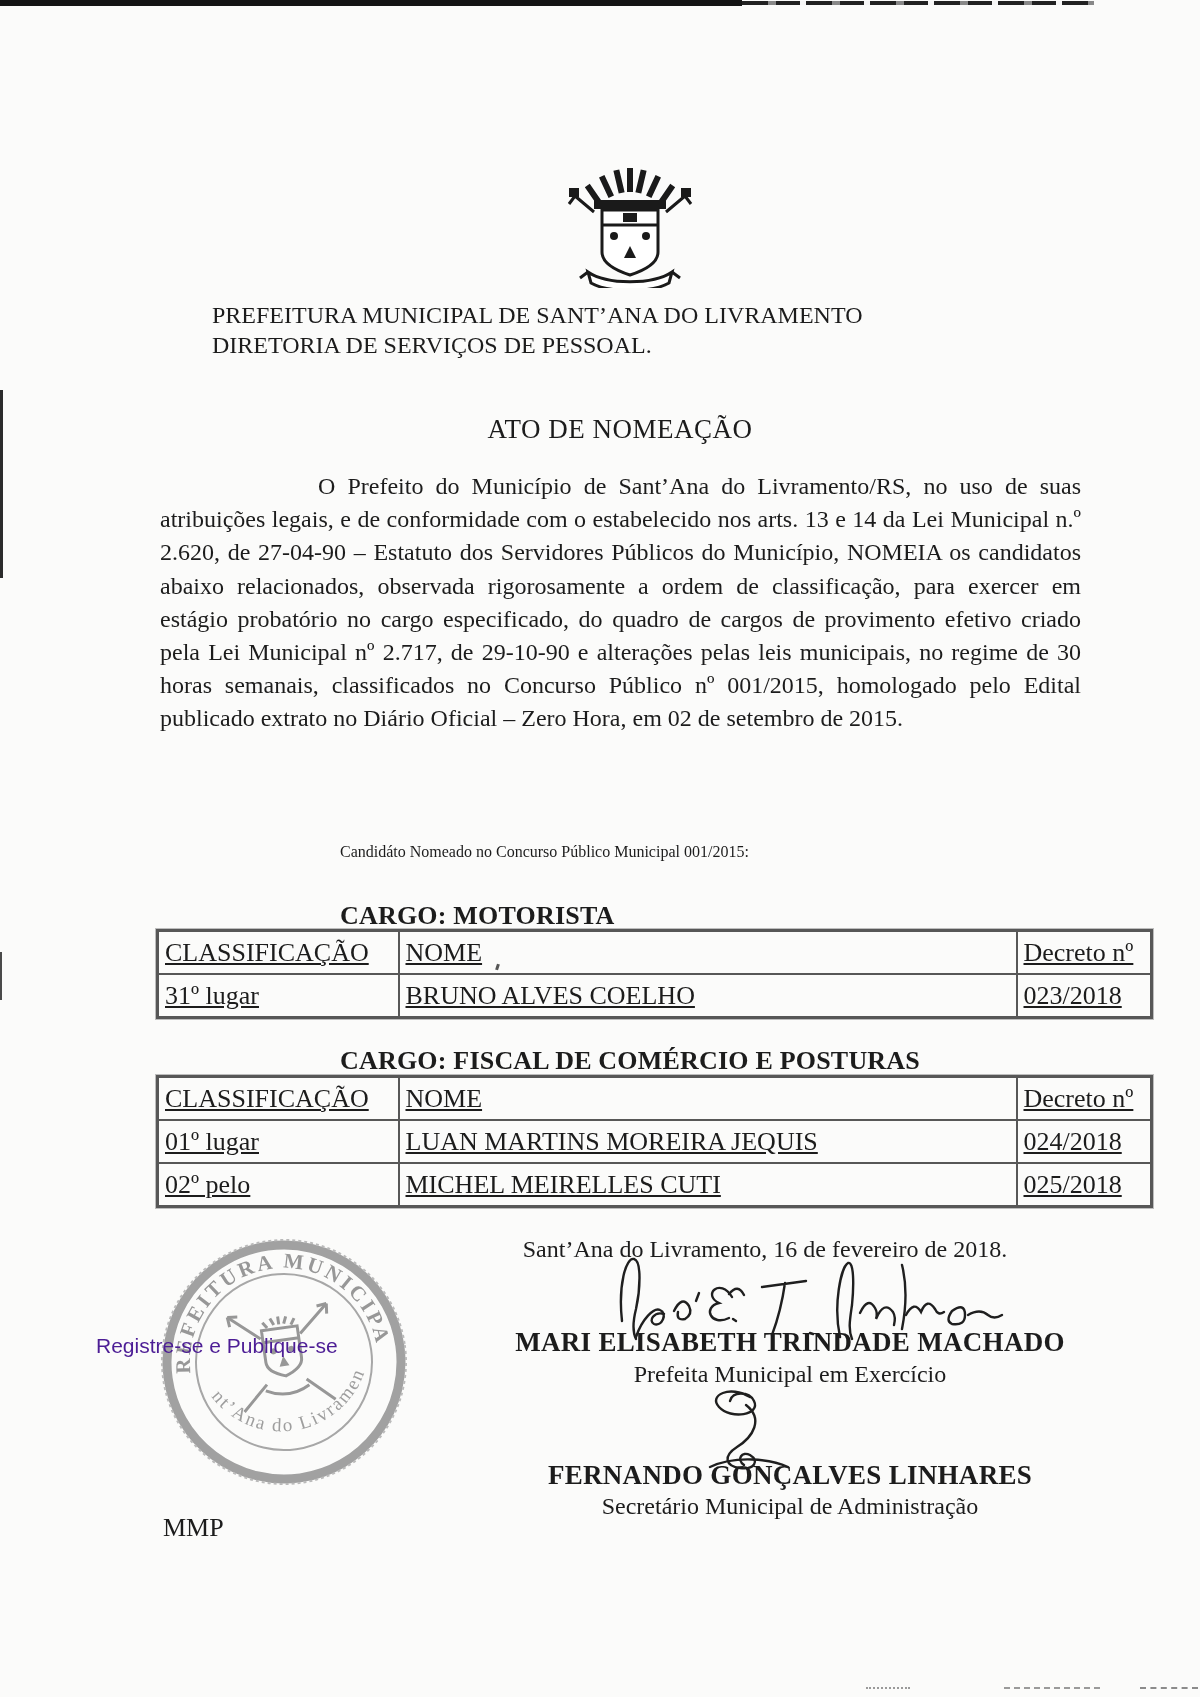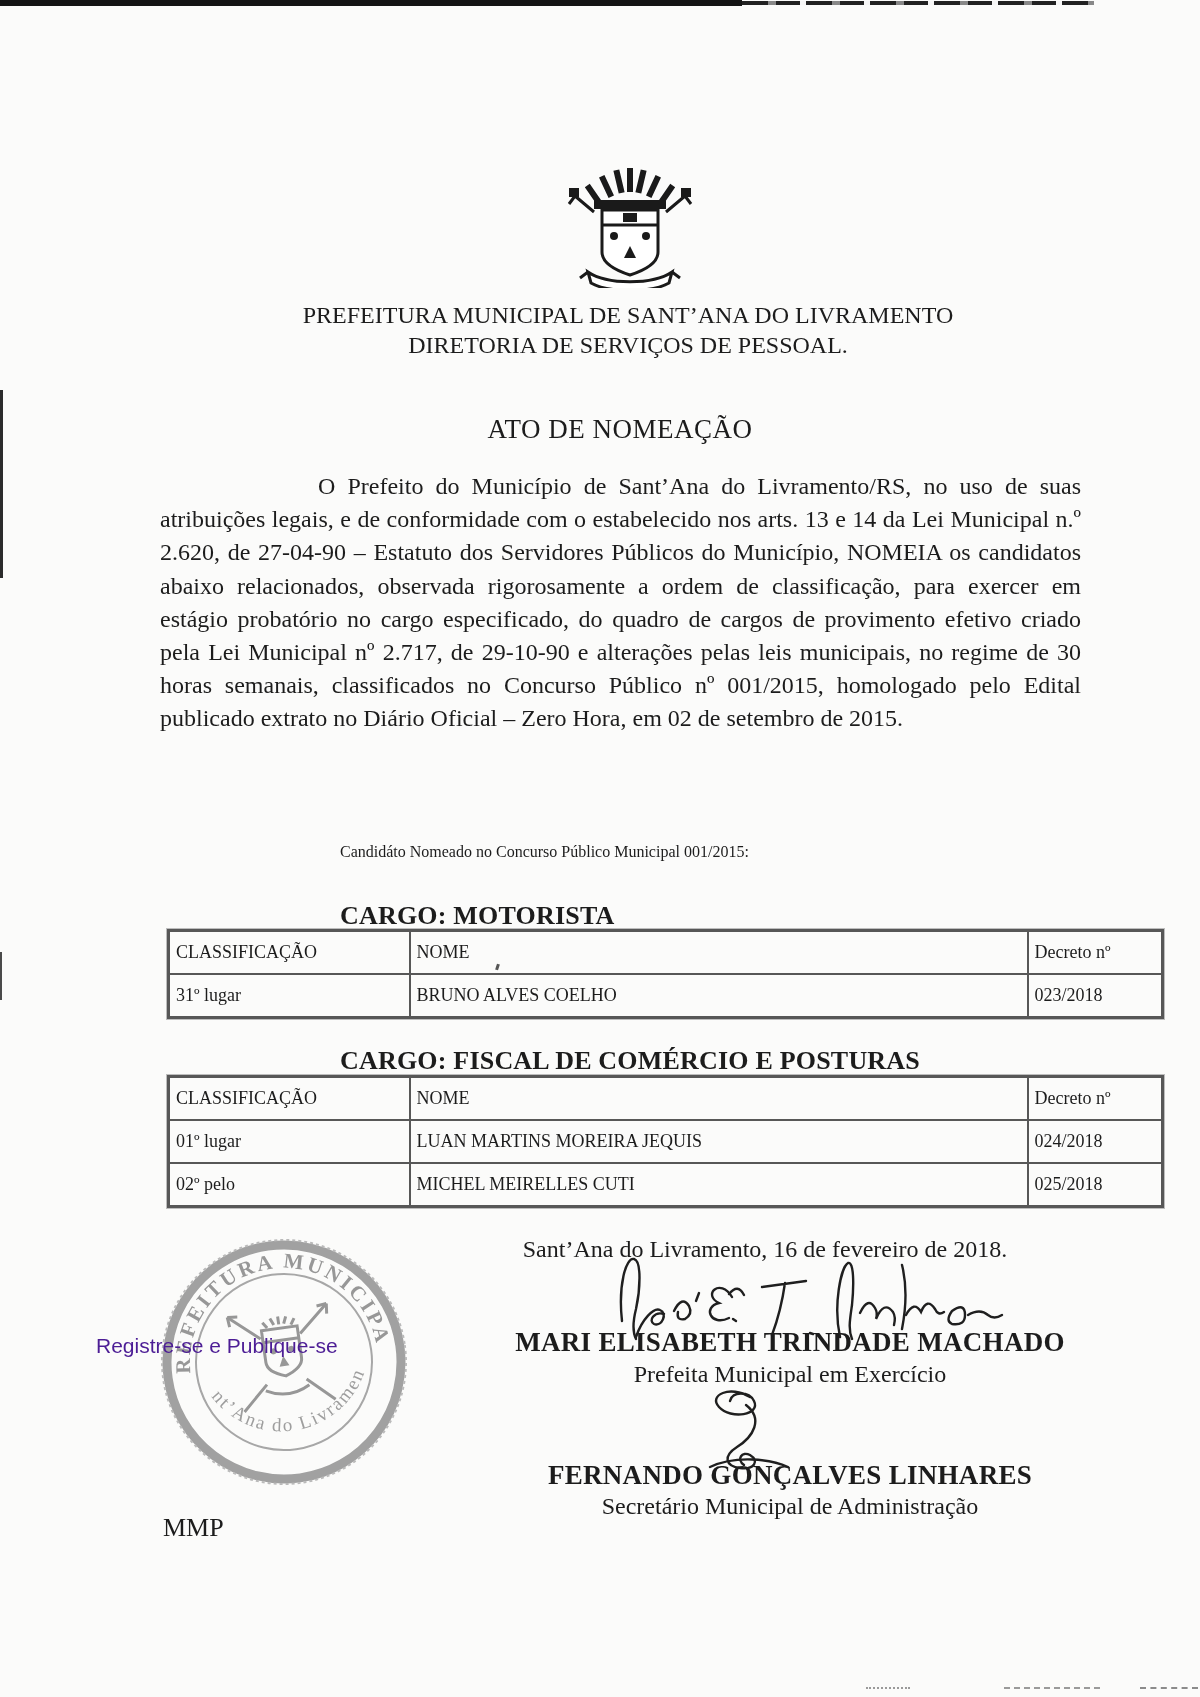--- a/index.html
+++ b/index.html
@@ -13,33 +13,33 @@
   .scan-topline2{position:absolute;left:742px;top:1px;width:352px;height:4px;
     background:repeating-linear-gradient(90deg,#222 0 26px,#888 26px 34px,#222 34px 58px,#f6f6f6 58px 64px);}
   .scan-leftline{position:absolute;left:0;top:390px;width:3px;height:188px;background:#2b2b2b;}
   .scan-leftline2{position:absolute;left:0;top:952px;width:2px;height:48px;background:#4a4a4a;}
   .scan-dots{position:absolute;top:1687px;height:0;border-top:2px dashed #9a9a9a;}
   .d1{left:866px;width:44px;border-top-style:dotted;}
   .d2{left:1004px;width:96px;}
   .d3{left:1140px;width:58px;border-top-color:#8b8b8b;}
   .speck{position:absolute;left:496px;top:964px;width:3px;height:6px;background:#555;transform:rotate(18deg);}
 
-  .center-block{position:absolute;left:228px;width:800px;text-align:center;}
+  .center-block{position:absolute;left:212px;width:800px;}
   .org-line{font-size:24px;line-height:30px;}
   .doc-title{position:absolute;left:220px;top:414px;width:800px;text-align:center;
     font-size:27px;letter-spacing:.5px;}
   .body-par{position:absolute;left:160px;top:470px;width:921px;
     font-size:24px;line-height:33.2px;text-align:justify;text-indent:158px;
     text-justify:inter-word;hyphens:none;}
   .intro-line{position:absolute;left:340px;top:843px;font-size:16px;}
   .cargo-title{position:absolute;left:340px;font-weight:bold;font-size:26px;letter-spacing:.2px;}
   .t1-title{top:901px;} .t2-title{top:1046px;}
 
-  table.doc-table{position:absolute;left:167px;border-collapse:collapse;
-    font-size:18px;table-layout:fixed;background:transparent;}
+  table.doc-table{position:absolute;left:156px;border-collapse:collapse;
+    font-size:26px;table-layout:fixed;background:transparent;text-decoration:underline;}
   .tb1{top:929px;} .tb2{top:1075px;}
   table.doc-table td,table.doc-table th{
     border:2px solid #575757;height:41px;padding:0 6px;
     font-weight:normal;text-align:left;white-space:nowrap;overflow:hidden;}
   table.doc-table{border:3px solid #575757;box-shadow:0 0 0 1px #bdbdbd;}
   .col-class{width:241px;} .col-nome{width:618px;} .col-dec{width:135px;}
   td.cell-class{text-align:center;}
 
   .sig-area{position:absolute;left:480px;width:620px;text-align:center;}
   .date-line{position:absolute;left:455px;top:1236px;width:620px;text-align:center;font-size:24px;}

